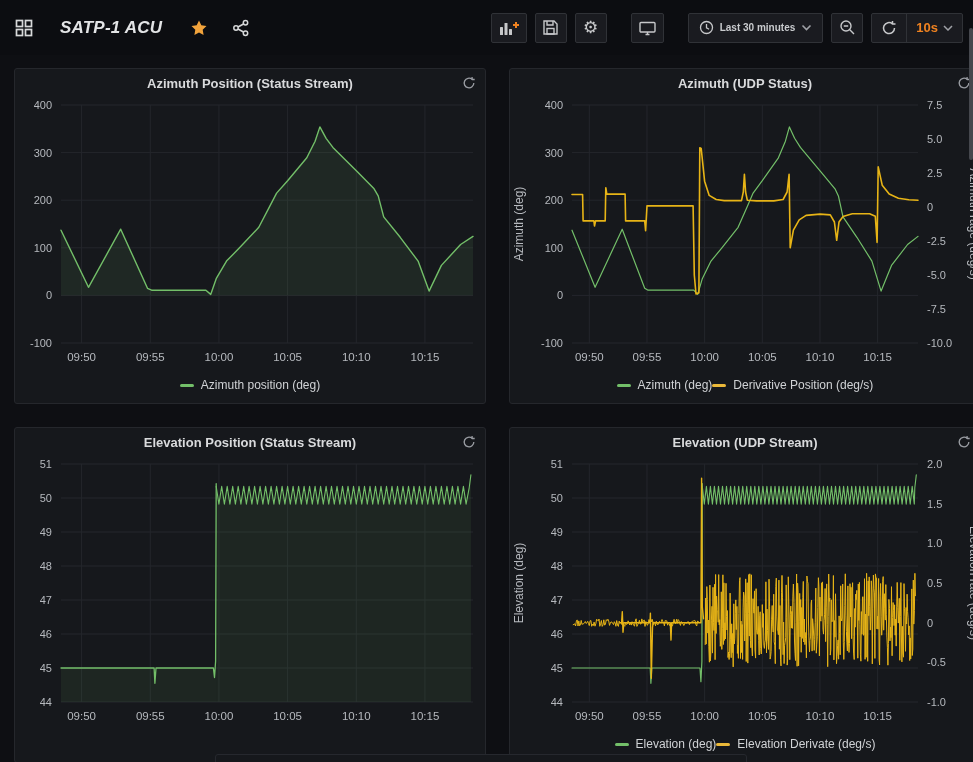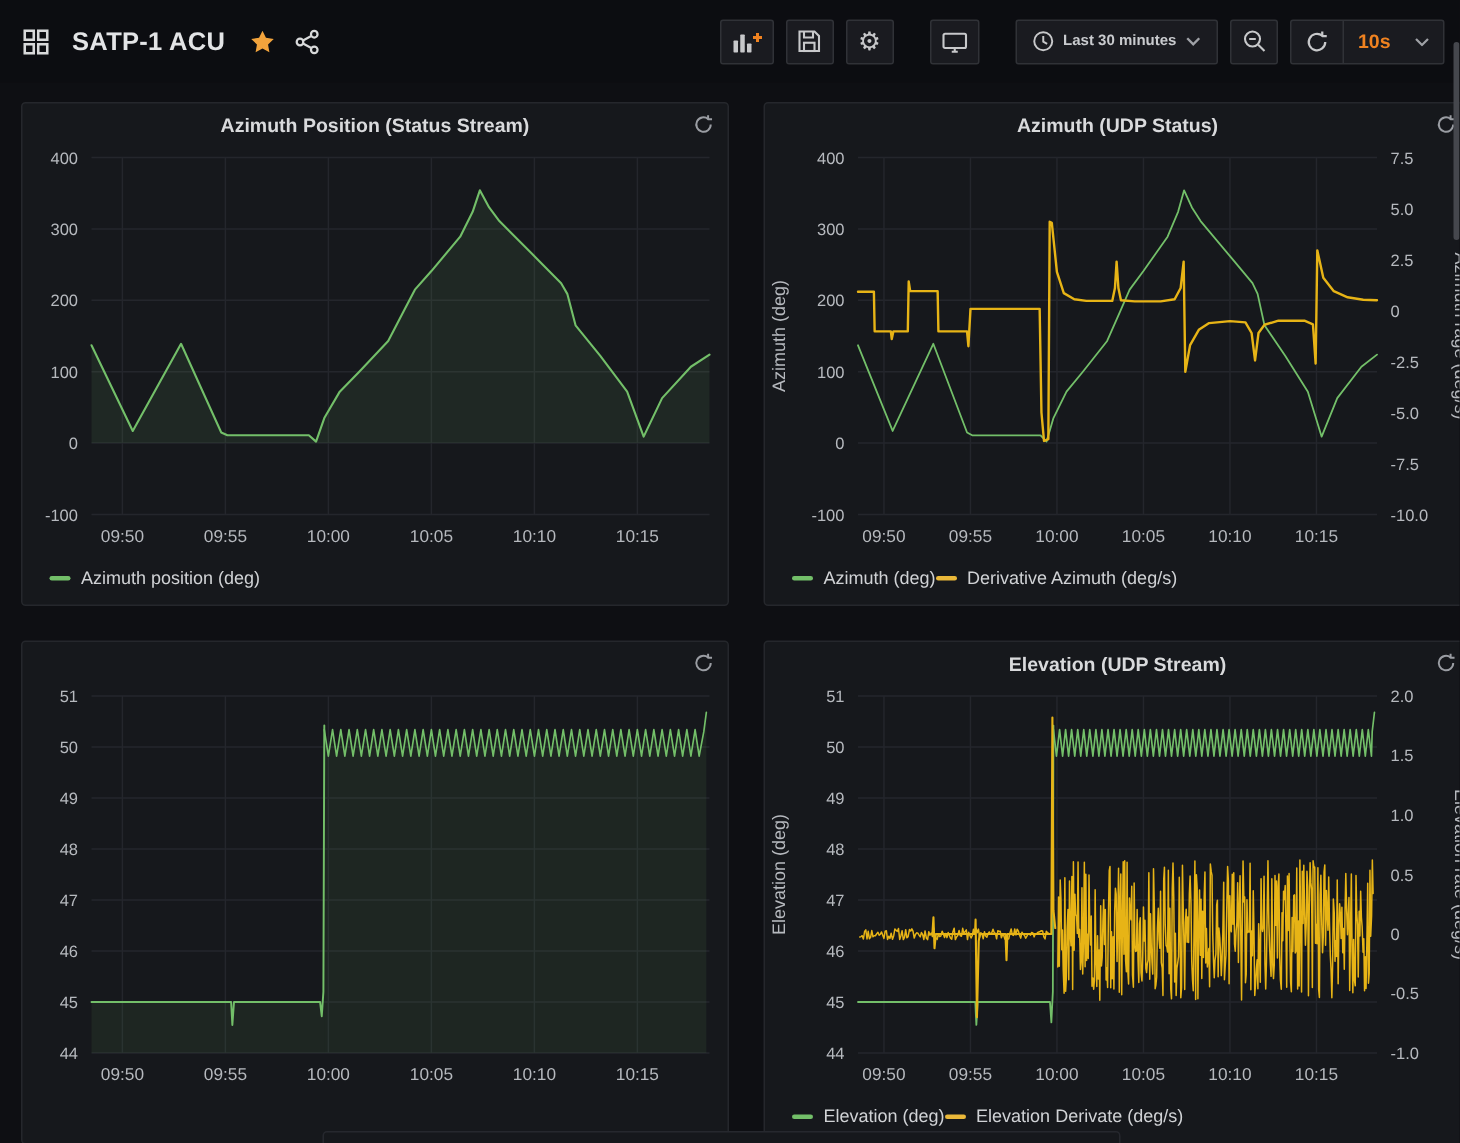--- a/index.html
+++ b/index.html
@@ -1,38 +1,38 @@
 <!DOCTYPE html>
 <html><head>
 <meta charset="utf-8">
 <style>
   html,body{margin:0;padding:0;}
   body{width:973px;height:762px;background:#0e0f13;font-family:"Liberation Sans",sans-serif;overflow:hidden;position:relative;}
   
   .topbar{height:55px;display:flex;align-items:center;padding:0 10px 0 14px;background:#0c0d11;}
-  .tb-left{display:flex;align-items:center;gap:12px;}
+  .tb-left{display:flex;align-items:center;gap:24px;font-style:italic;}
   .dash-title{color:#e3e4e6;font-size:17px;font-weight:700;letter-spacing:.2px;margin:0 4px 0 2px;}
   .tb-right{margin-left:auto;display:flex;align-items:center;gap:8px;}
   .tb-btn{height:30px;min-width:32px;display:flex;align-items:center;justify-content:center;gap:6px;
           background:#1a1b20;border:1px solid #303237;border-radius:2px;color:#c7c8ca;cursor:pointer;padding:0 6px;box-sizing:border-box;}
   .tb-btn.text{padding:0 10px;font-size:10px;font-weight:600;color:#c9cbce;}
   .tb-group{display:flex;align-items:stretch;height:30px;border:1px solid #303237;border-radius:2px;background:#1a1b20;box-sizing:border-box;}
-  .tb-seg{display:flex;align-items:center;gap:16px;padding:0 9px;cursor:pointer;}
+  .tb-seg{display:flex;align-items:center;gap:5px;padding:0 9px;cursor:pointer;}
   .tb-seg + .tb-seg{border-left:1px solid #303237;}
   .interval{color:#ef8220;font-size:13px;font-weight:700;}
   .spacer8{width:8px;}
   .icon{display:inline-flex;align-items:center;justify-content:center;line-height:0;}
   .gear-glyph{font-size:17px;color:#c7c8ca;line-height:1;}
   
   .grid{position:absolute;left:14px;top:68px;width:832px;display:grid;grid-template-columns:472px 472px;grid-auto-rows:336px;column-gap:8px;row-gap:6px;gap:23px;}
   .panel{background:#16181c;border:1px solid #25272c;border-radius:3px;position:relative;box-sizing:border-box;}
   .panel-header{height:28px;display:flex;align-items:center;justify-content:center;position:relative;}
   .panel-title{color:#d9dadc;font-size:13px;font-weight:700;}
   .panel-sync{position:absolute;right:9px;top:7px;color:#9a9da3;cursor:pointer;}
-  .legend{display:flex;justify-content:flex-start;align-items:center;padding:2px 18px 0 18px;height:28px;}
+  .legend{display:flex;justify-content:center;align-items:center;padding:2px 18px 0 18px;height:28px;}
   .legend-item{display:flex;align-items:center;font-size:12px;color:#d0d2d5;cursor:pointer;}
   .legend-dash{display:inline-block;width:14px;height:3px;border-radius:1.5px;margin-right:7px;}
   
   .next-panel{position:absolute;left:215px;top:754px;width:530px;height:10px;background:#16181c;border:1px solid #26282e;border-radius:3px 3px 0 0;}
   .vscroll{position:absolute;right:0;top:28px;width:4px;height:132px;background:#45474d;border-radius:2px;}
   svg{display:block;}
 </style>
 </head>
 <body>
 
@@ -233,27 +233,28 @@
         <path d="M62.0 133.2L85.1 190.3L112.2 132.2L134.7 191.3L138.1 193.2L183.7 193.2L187.7 197.4L192.3 181.7L201.0 164.1L211.9 150.8L228.1 130.3L237.3 109.4L243.1 96.1L252.3 83.7L268.4 60.8L275.4 44.2L279.4 29.9L284.6 41.3L290.4 50.4L311.1 75.1L325.0 91.8L328.4 98.9L333.0 119.9L346.9 140.3L361.9 164.1L371.1 194.1L381.5 168.4L397.6 147.5L408.0 139.4" fill="none" stroke="#73bf69" stroke-width="1.2" stroke-linejoin="round" stroke-linecap="round"></path>
         <path d="M62.0 97.5L72.6 97.5L73.1 123.9L83.9 123.9L84.5 129.0L85.6 123.9L95.2 123.9L95.8 90.7L96.8 97.1L115.1 97.1L115.6 123.9L134.7 123.9L135.6 133.8L137.0 108.9L183.1 108.9L184.3 178.0L186.0 197.0L188.9 195.7L189.8 50.8L191.2 51.5L194.6 84.2L199.2 98.4L206.2 102.5L214.2 103.6L231.5 103.6L233.3 95.0L234.4 77.4L235.6 95.0L237.3 103.2L246.5 103.9L263.8 103.9L273.1 102.5L277.1 95.0L279.1 77.4L280.2 150.8L283.4 133.1L289.2 122.9L296.1 118.4L310.0 117.1L320.3 117.9L324.4 125.0L326.7 143.3L329.0 125.0L333.0 119.5L342.3 116.8L359.6 116.8L365.3 119.2L367.1 145.4L368.2 69.9L372.2 88.2L379.2 97.1L388.4 101.2L398.8 102.8L408.0 103.2" fill="none" stroke="#e7b416" stroke-width="1.6" stroke-linejoin="round" stroke-linecap="round"></path>
       </svg>
     <div class="legend">
         <span class="legend-item">
           <span class="legend-dash" style="background: rgb(115, 191, 105);"></span>
           <span>Azimuth (deg)</span>
         </span>
         <span class="legend-item">
           <span class="legend-dash" style="background: rgb(234, 184, 57);"></span>
-          <span>Derivative Azimuth (deg/s)</span>
+          <span>Derivative Position (deg/s)</span>
         </span>
       </div>
   </div>
 
   <div class="panel">
     <div class="panel-header">
+      <span class="panel-title">Elevation Position (Status Stream)</span>
       <span class="panel-sync">
         <svg width="14" height="14" viewBox="0 0 16 16" fill="none" stroke="currentColor" stroke-width="1.5">
           <path d="M13.5 8a5.5 5.5 0 1 1-2-4.2"></path>
             <path d="M11.5 1v3h3" stroke-linejoin="round"></path>
           </svg>
       </span>
     </div>
     <svg width="470" height="272">
         <g>
           <line x1="46" y1="8" x2="458" y2="8" stroke="#24262c" stroke-width="1"></line>

